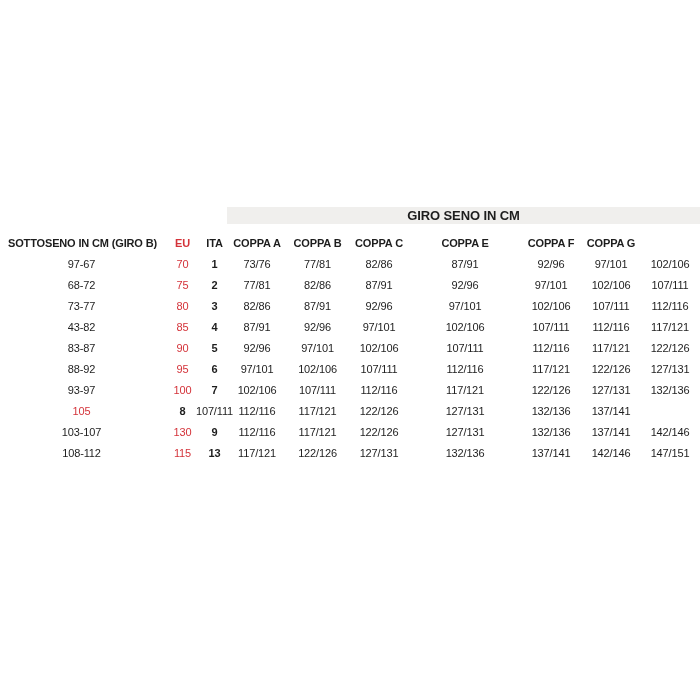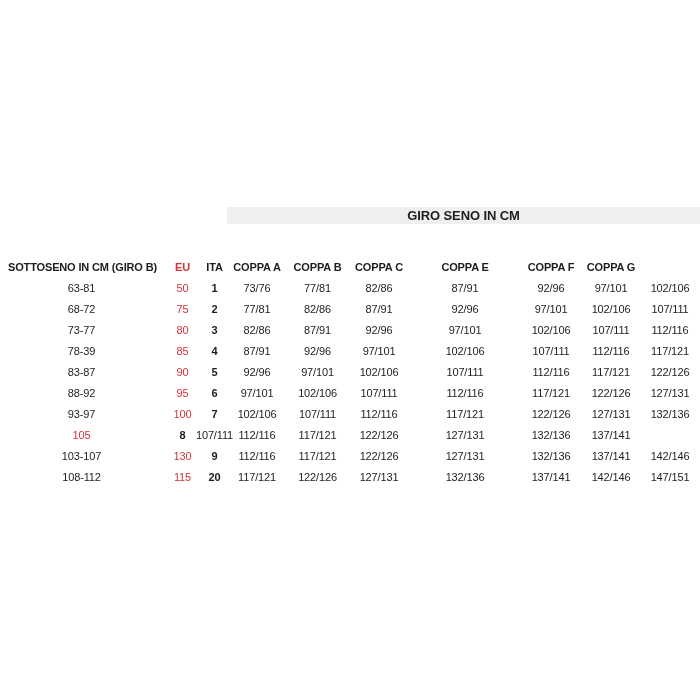--- a/index.html
+++ b/index.html
@@ -42,21 +42,20 @@
     display: flex;
     align-items: center;
     justify-content: center;
     font-size: 11px;
     color: #1d1d1d;
     letter-spacing: -0.15px;
     white-space: nowrap;
   }
   .header-row {
     height: 29px;
-    margin-top: 24px;
   }
   .header-row .td {
     font-weight: 700;
     align-items: flex-end;
     padding-bottom: 4px;
   }
   .header-row .c0 {
     justify-content: flex-start;
     padding-left: 8px;
   }
@@ -83,22 +82,22 @@
       <div class="td c2">ITA</div>
       <div class="td c3">COPPA A</div>
       <div class="td c4">COPPA B</div>
       <div class="td c5">COPPA C</div>
       <div class="td c7">COPPA E</div>
       <div class="td c8">COPPA F</div>
       <div class="td c9">COPPA G</div>
     </div>
   <div id="table-body">
       <div class="tr data-row">
-        <div class="td c0">63-81</div>
-        <div class="td c1 cell-eu">50</div>
+        <div class="td c0">97-67</div>
+        <div class="td c1 cell-eu">70</div>
         <div class="td c2 cell-ita">1</div>
         <div class="td c3">73/76</div>
         <div class="td c4">77/81</div>
         <div class="td c5">82/86</div>
         <div class="td c6">87/91</div>
         <div class="td c7">92/96</div>
         <div class="td c8">97/101</div>
         <div class="td c9">102/106</div>
       </div>
       <div class="tr data-row">
@@ -119,21 +118,21 @@
         <div class="td c2 cell-ita">3</div>
         <div class="td c3">82/86</div>
         <div class="td c4">87/91</div>
         <div class="td c5">92/96</div>
         <div class="td c6">97/101</div>
         <div class="td c7">102/106</div>
         <div class="td c8">107/111</div>
         <div class="td c9">112/116</div>
       </div>
       <div class="tr data-row">
-        <div class="td c0">78-39</div>
+        <div class="td c0">43-82</div>
         <div class="td c1 cell-eu">85</div>
         <div class="td c2 cell-ita">4</div>
         <div class="td c3">87/91</div>
         <div class="td c4">92/96</div>
         <div class="td c5">97/101</div>
         <div class="td c6">102/106</div>
         <div class="td c7">107/111</div>
         <div class="td c8">112/116</div>
         <div class="td c9">117/121</div>
       </div>
@@ -192,21 +191,21 @@
         <div class="td c4">117/121</div>
         <div class="td c5">122/126</div>
         <div class="td c6">127/131</div>
         <div class="td c7">132/136</div>
         <div class="td c8">137/141</div>
         <div class="td c9">142/146</div>
       </div>
       <div class="tr data-row">
         <div class="td c0">108-112</div>
         <div class="td c1 cell-eu">115</div>
-        <div class="td c2 cell-ita">20</div>
+        <div class="td c2 cell-ita">13</div>
         <div class="td c3">117/121</div>
         <div class="td c4">122/126</div>
         <div class="td c5">127/131</div>
         <div class="td c6">132/136</div>
         <div class="td c7">137/141</div>
         <div class="td c8">142/146</div>
         <div class="td c9">147/151</div>
       </div>
     </div>
 </div>

